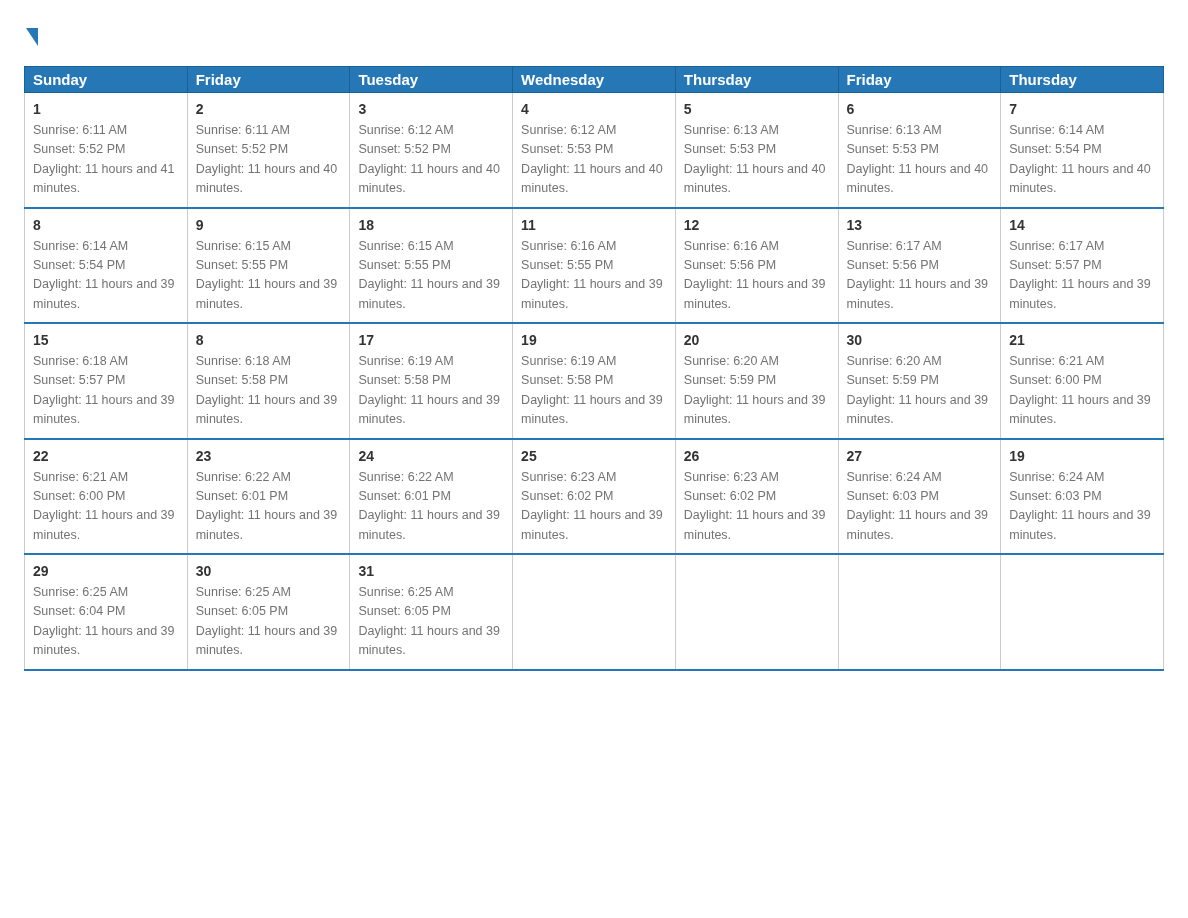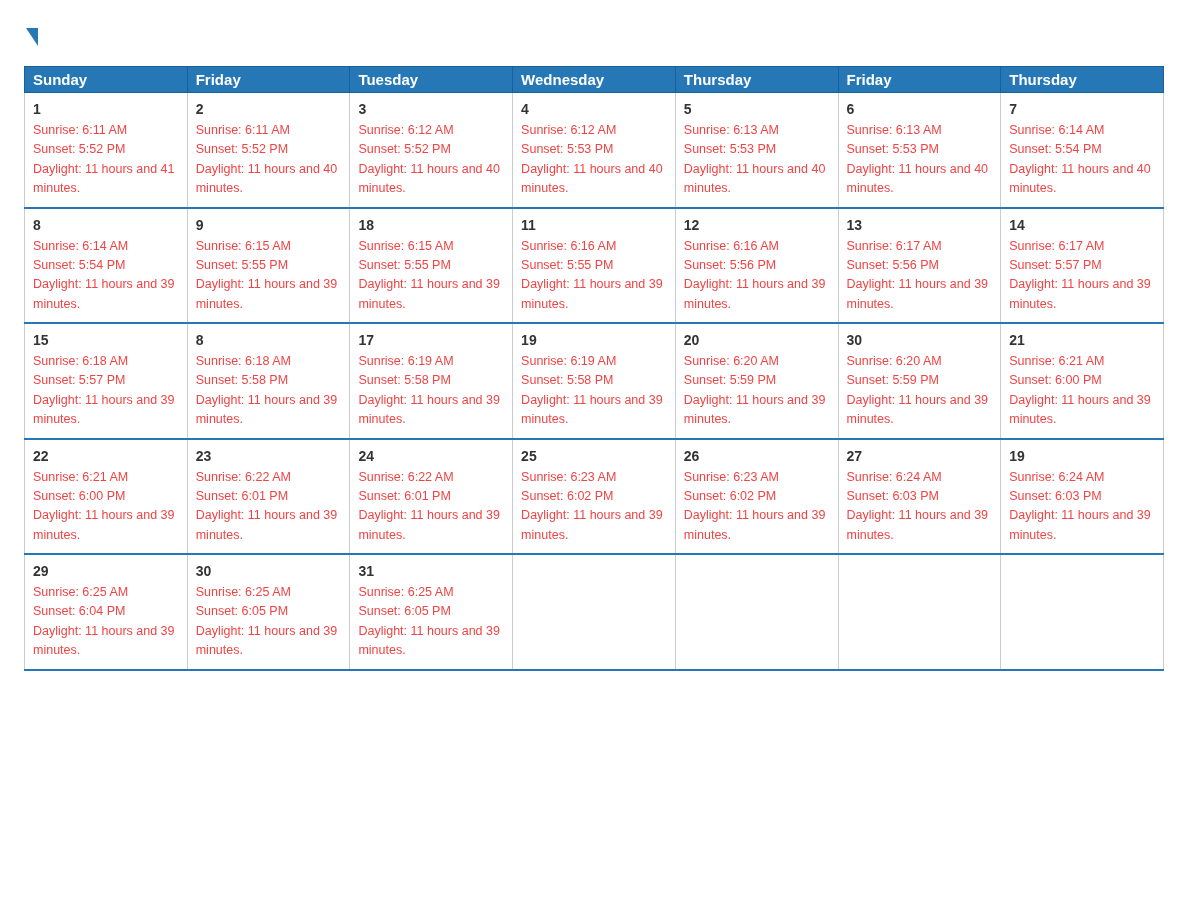--- a/index.html
+++ b/index.html
@@ -84,21 +84,21 @@
       border-bottom: 2px solid #2577b5;
     }
     .day-number {
       font-size: 14px;
       font-weight: bold;
       margin-bottom: 4px;
     }
     .day-info {
       font-size: 12.5px;
       line-height: 1.55;
-      color: #ef4444;
+      color: #737373;
     }
     .empty-cell {
       background: #fff;
     }
   </style>
 </head>
 <body>
 
 <div class="header">
   <div class="logo">

